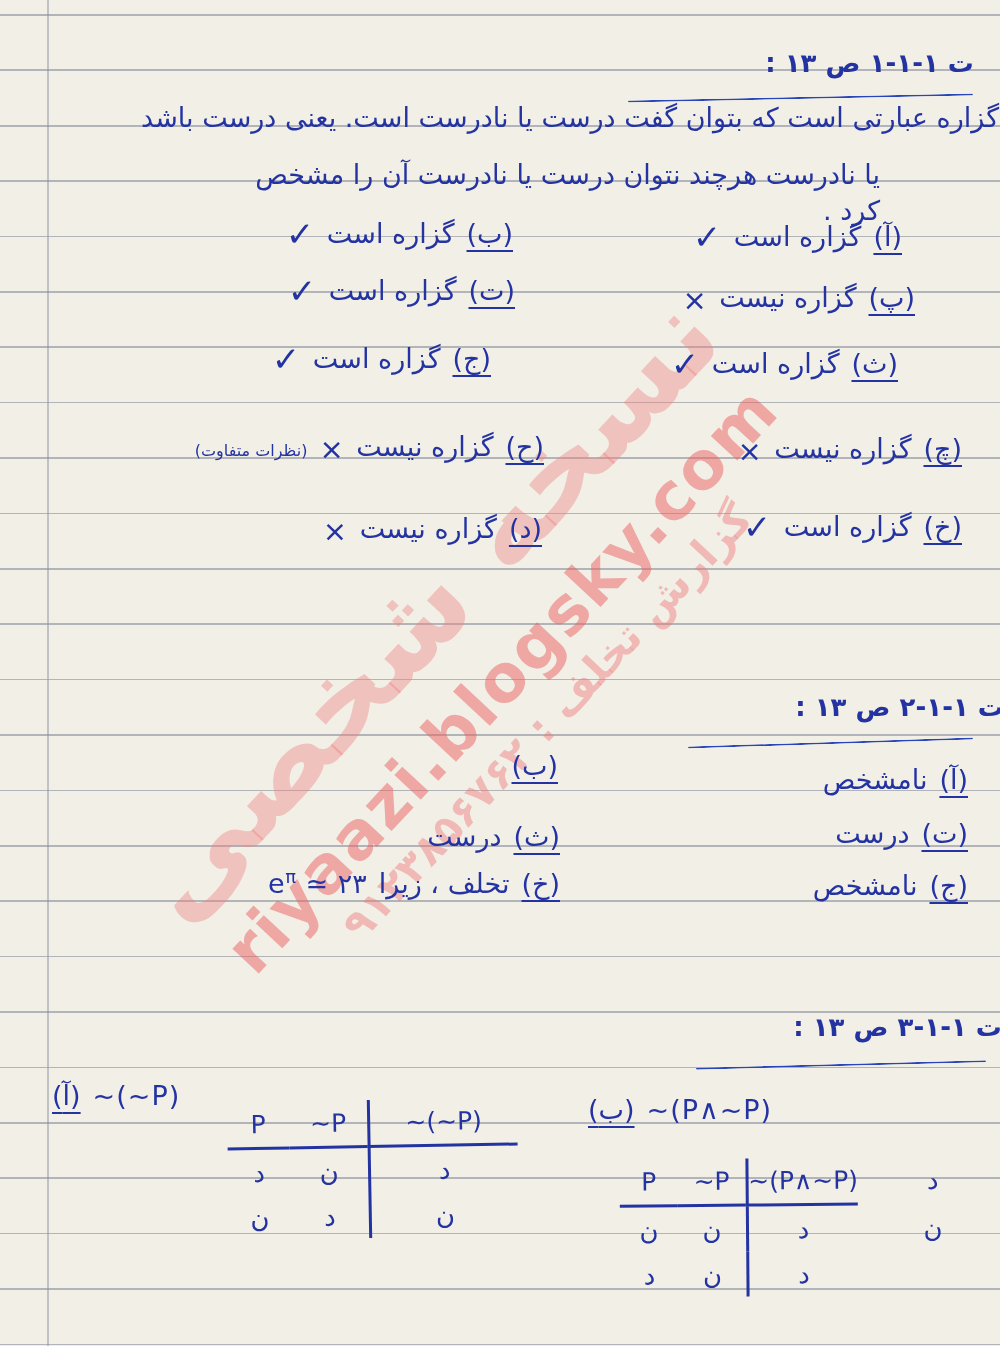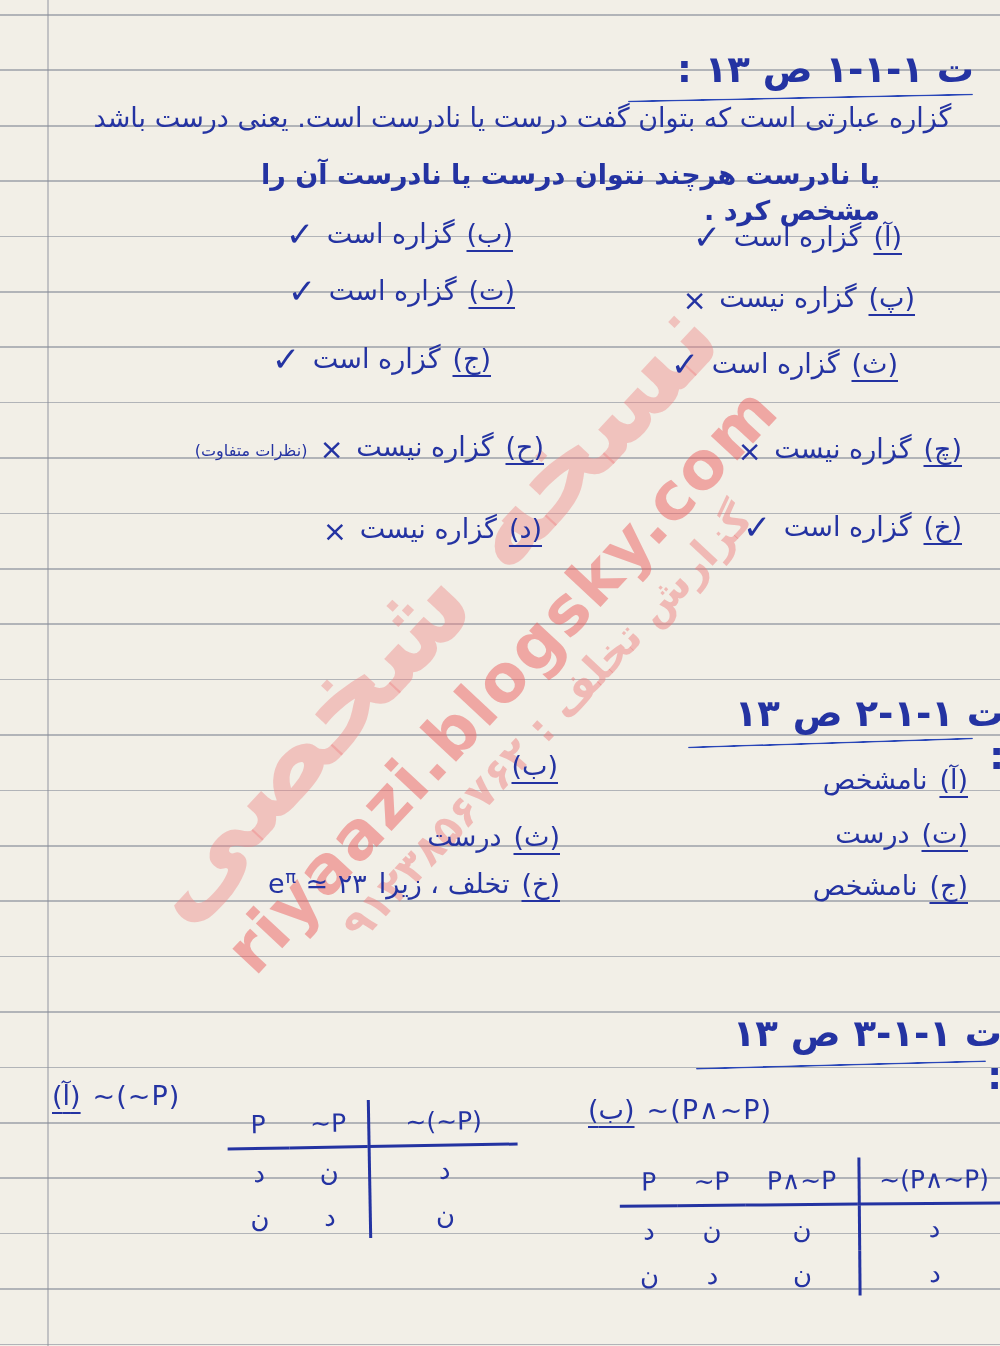--- a/index.html
+++ b/index.html
@@ -15,21 +15,21 @@
     overflow:hidden;
     font-family:"DejaVu Sans",sans-serif;
     color:#2433a2;
   }
   .margin-line{position:absolute;left:47px;top:0;width:2px;height:100%;
     background:rgba(135,140,152,.45);}
   .abs{position:absolute;}
   .rtl{direction:rtl;unicode-bidi:embed;text-align:right;}
   .ltr{direction:ltr;}
   .hw{font-size:27px;line-height:1.35;letter-spacing:.5px;}
-  .title{font-size:37px;font-weight:bold;letter-spacing:1px;}
+  .title{font-size:26px;font-weight:bold;letter-spacing:1px;}
   .uline{position:absolute;height:0;border-top:2.6px solid #2946b8;border-radius:2px;}
   .item{display:flex;align-items:baseline;gap:12px;}
   .item .lbl{text-decoration:underline;text-underline-offset:7px;white-space:nowrap;}
   .item .txt{white-space:nowrap;margin-top:10px;}
   .mark{font-size:34px;line-height:1;transform:translateY(3px);}
   .cross{font-size:29px;}
   .note{white-space:nowrap;font-size:16px;}
   
   .watermark{position:absolute;left:470px;top:650px;width:1200px;
     transform:translate(-50%,-50%) rotate(-47deg);
@@ -42,22 +42,22 @@
   .ttable .c{display:flex;align-items:center;justify-content:center;
     height:45px;padding:0 4px;white-space:nowrap;}
   .ttable .hcell{border-bottom:3px solid #2433a2;font-size:25px;}
   .ttable .res{border-left:3px solid #2433a2;}
   .ta{left:228px;top:1100px;grid-template-columns:62px 78px 150px;transform:rotate(-1deg);}
   .tb{left:620px;top:1158px;grid-template-columns:58px 68px 112px 150px;transform:rotate(-0.5deg);}
   sup{font-size:18px;}
   
   .e1-title{left:622px;top:48px;width:352px;}
   .u1{left:628px;top:97px;width:345px;transform:rotate(-1.2deg);}
-  .e1-i1{left:55px;top:100px;width:935px;text-align:center;}
-  .e1-i2{left:225px;top:157px;width:655px;font-weight:bold;}
+  .e1-i1{left:64px;top:100px;width:935px;}
+  .e1-i2{left:225px;top:157px;width:655px;}
   .i-a {left:622px;top:209px;width:280px;}
   .i-b {left:208px;top:206px;width:305px;}
   .i-p {left:630px;top:270px;width:285px;}
   .i-t {left:200px;top:263px;width:315px;}
   .i-th{left:616px;top:336px;width:282px;}
   .i-j {left:186px;top:331px;width:305px;}
   .i-ch{left:632px;top:421px;width:330px;}
   .i-h {left:16px;top:419px;width:528px;}
   .i-kh{left:632px;top:499px;width:330px;}
   .i-d {left:10px;top:501px;width:532px;}
@@ -195,21 +195,20 @@
     <div class="c">ن</div>
     <div class="c res">د</div>
     <div class="c">ن</div>
     <div class="c">د</div>
     <div class="c res">ن</div>
   </div>
 
   <div class="ttable tb ltr">
     <div class="c hcell">P</div>
     <div class="c hcell">~P</div>
-    <div class="c hcell">P∧~P</div>
     <div class="c hcell res">~(P∧~P)</div>
     <div class="c">د</div>
     <div class="c">ن</div>
     <div class="c">ن</div>
     <div class="c res">د</div>
     <div class="c">ن</div>
     <div class="c">د</div>
     <div class="c">ن</div>
     <div class="c res">د</div>
   </div>

